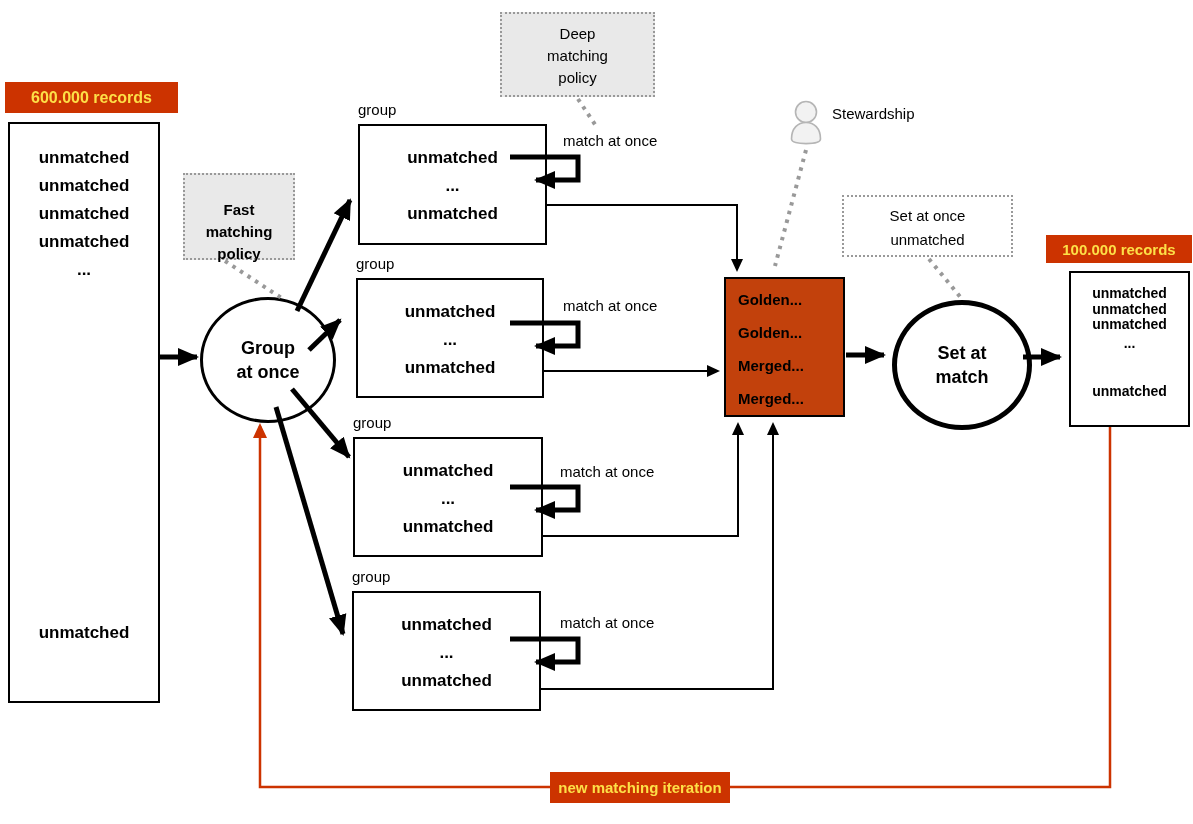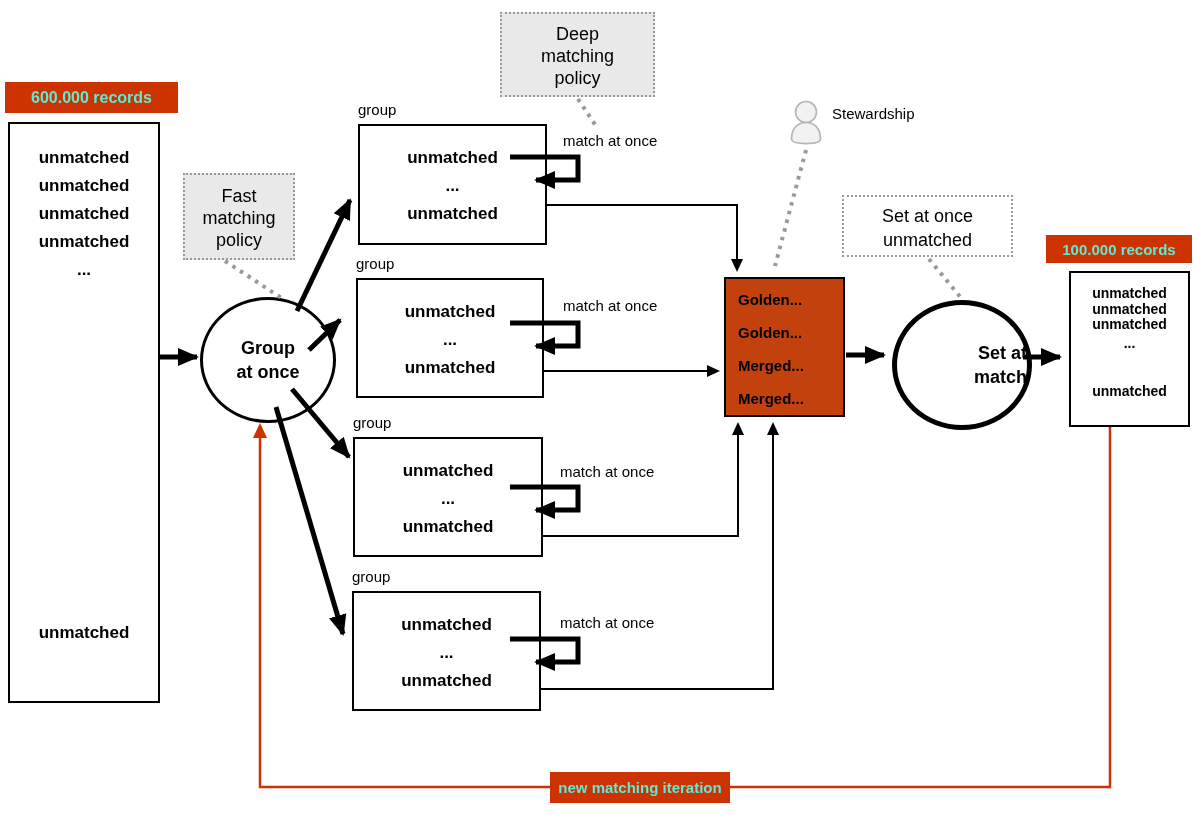--- a/index.html
+++ b/index.html
@@ -15,21 +15,21 @@
   .abs{position:absolute;}
   svg.wires{position:absolute;left:0;top:0;z-index:3;pointer-events:none;}
   .wire-thick{stroke:#000;stroke-width:5;fill:none;}
   .wire-thin{stroke:#000;stroke-width:2;fill:none;}
   .wire-red{stroke:var(--accent);stroke-width:2.5;fill:none;}
   .wire-dot{stroke:var(--dotted-gray);stroke-width:4;fill:none;stroke-dasharray:3.5 5.5;}
   #mred path{fill:var(--accent);}
   #mthick path,#mthin path{fill:#000;}
 
   .badge{
-    position:absolute;background:var(--accent);color:#5eead4;font-weight:bold;
+    position:absolute;background:var(--accent);color:#fde047;font-weight:bold;
     font-size:15px;display:flex;align-items:center;justify-content:center;
     z-index:4;white-space:nowrap;
   }
   .rec-box{
     position:absolute;background:#fff;border:2px solid #000;z-index:2;
     text-align:center;font-weight:bold;
   }
   .src-line{line-height:28px;font-size:17px;}
   .res-line{line-height:15.5px;font-size:14px;}
   .gbox{
@@ -39,21 +39,21 @@
   .gl{line-height:28px;}
   .small-label{position:absolute;font-size:15px;z-index:2;white-space:nowrap;}
   .circle{
     position:absolute;background:#fff;border-radius:50%;z-index:2;
     display:flex;flex-direction:column;align-items:center;justify-content:center;
     font-weight:bold;font-size:18px;line-height:24px;text-align:center;
   }
   .policy{
     position:absolute;background:var(--policy-bg);
     border:2px dotted var(--dotted-gray);z-index:2;
-    text-align:center;font-size:18px;line-height:22px;box-sizing:border-box;
+    text-align:center;font-size:15px;line-height:22px;box-sizing:border-box;
   }
   .policy.white{background:#fff;line-height:24px;}
   .central{
     position:absolute;background:#c2410c;border:2px solid #000;z-index:2;
     font-weight:bold;font-size:15px;box-sizing:border-box;
     padding:4px 0 0 12px;
   }
   .central div{line-height:33px;}
   .blk{display:block;}
 </style>
@@ -111,21 +111,21 @@
     <div class="src-line">unmatched</div>
     <div class="src-line">...</div>
     <div class="src-line abs" style="left:0;width:148px;top:495px;">unmatched</div>
   </div>
 
   <div class="circle" style="left:200px;top:297px;width:130px;height:120px;border:3px solid #000;">
     <span class="blk">Group</span>
     <span class="blk">at once</span>
   </div>
 
-  <div class="policy" style="left:183px;top:173px;width:112px;height:87px;padding-top:10px;">
+  <div class="policy" style="left:183px;top:173px;width:112px;height:87px;padding-top:24px;font-weight:bold;">
     <span class="blk">Fast</span>
     <span class="blk">matching</span>
     <span class="blk">policy</span>
   </div>
 
   <div class="policy" style="left:500px;top:12px;width:155px;height:85px;padding-top:9px;">
     <span class="blk">Deep</span>
     <span class="blk">matching</span>
     <span class="blk">policy</span>
   </div>
@@ -173,21 +173,21 @@
     <div>Golden...</div>
     <div>Merged...</div>
     <div>Merged...</div>
   </div>
 
   <div class="policy white" style="left:842px;top:195px;width:171px;height:62px;padding-top:7px;">
     <span class="blk">Set at once</span>
     <span class="blk">unmatched</span>
   </div>
 
-  <div class="circle" style="left:892px;top:300px;width:130px;height:120px;border:5px solid #000;align-items:flex-end;">
+  <div class="circle" style="left:892px;top:300px;width:130px;height:120px;border:5px solid #000;">
     <span class="blk">Set at</span>
     <span class="blk">match</span>
   </div>
 
   <div class="rec-box" style="left:1069px;top:271px;width:121px;height:156px;padding-top:13px;box-sizing:border-box;">
     <div class="res-line">unmatched</div>
     <div class="res-line">unmatched</div>
     <div class="res-line">unmatched</div>
     <div class="res-line" style="line-height:20px;">...</div>
     <div class="res-line abs" style="left:0;width:117px;top:110px;line-height:16px;">unmatched</div>

